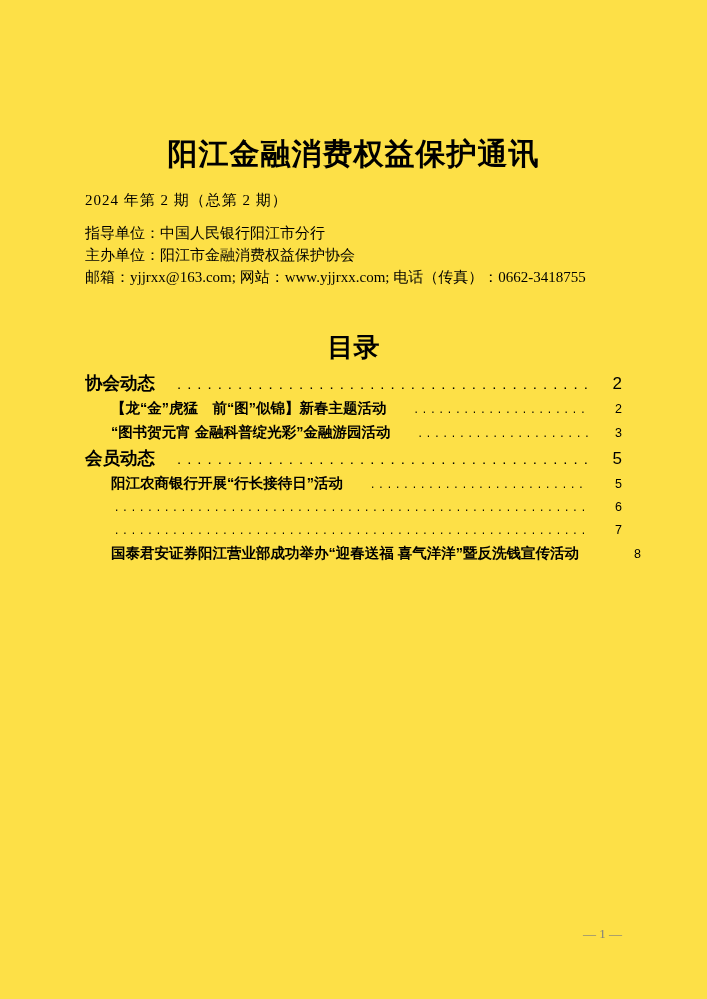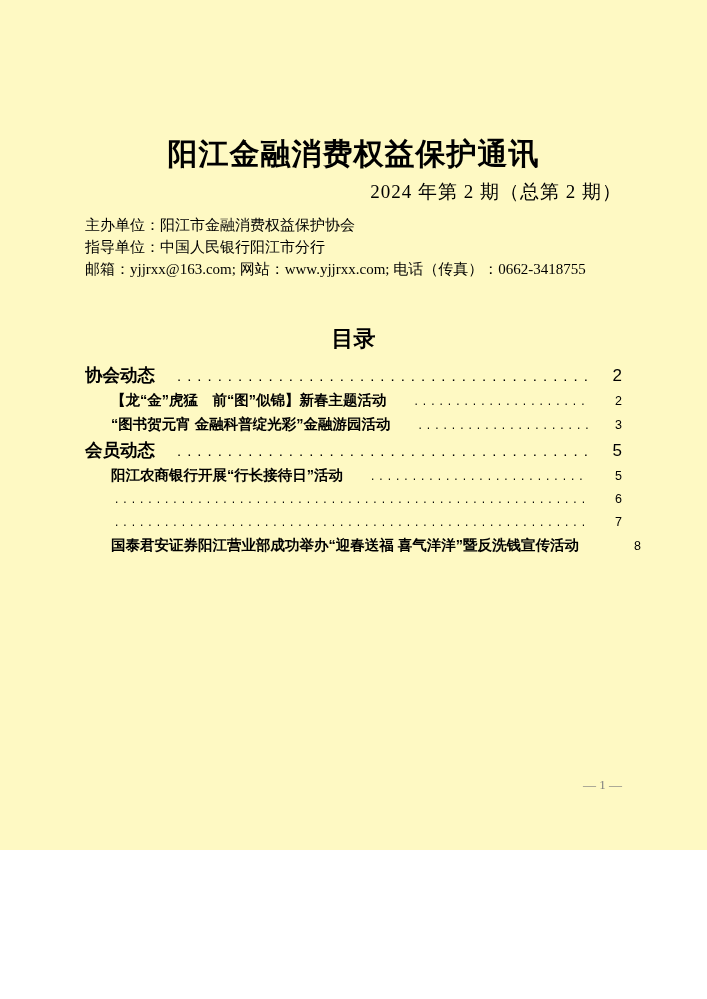--- a/index.html
+++ b/index.html
@@ -3,59 +3,59 @@
 <meta charset="utf-8">
 <style>
   html, body {
     margin: 0;
     padding: 0;
     background: #ffffff;
   }
   .page {
     position: relative;
     width: 707px;
-    height: 850px;
-    background: #fef9c3;
+    height: 999px;
+    background: #fde047;
     color: #000000;
     overflow: hidden;
     font-family: "Liberation Serif", serif;
   }
   .content {
     padding: 0 85px;
   }
   .doc-title {
     margin: 0;
     padding-top: 133px;
     text-align: center;
     font-family: "Liberation Sans", sans-serif;
     font-weight: bold;
     font-size: 30px;
     line-height: 42px;
     letter-spacing: 1px;
   }
   .issue-line {
-    margin-top: 4px;
-    text-align: right;
+    margin-top: 12px;
+    text-align: left;
     font-family: "Liberation Serif", serif;
-    font-size: 19px;
+    font-size: 15px;
     line-height: 26px;
     letter-spacing: 1px;
   }
   .meta-block {
     margin-top: 9px;
     font-family: "Liberation Serif", serif;
     font-size: 15px;
     line-height: 22px;
   }
   .toc-heading {
     margin: 44px 0 8px 0;
     text-align: center;
     font-family: "Liberation Sans", sans-serif;
     font-weight: bold;
-    font-size: 22px;
+    font-size: 26px;
     line-height: 30px;
   }
   .toc-list {
     font-family: "Liberation Sans", sans-serif;
   }
   .toc-row {
     display: flex;
     align-items: baseline;
   }
   .toc-row.level-1 {
@@ -107,22 +107,22 @@
 <body>
 
 <div class="page">
   <div class="content">
 
     <h1 class="doc-title">阳江金融消费权益保护通讯</h1>
 
     <div class="issue-line">2024 年第 2 期（总第 2 期）</div>
 
     <div class="meta-block">
+      <div>指导单位：中国人民银行阳江市分行</div>
       <div>主办单位：阳江市金融消费权益保护协会</div>
-      <div>指导单位：中国人民银行阳江市分行</div>
       <div>邮箱：yjjrxx@163.com; 网站：www.yjjrxx.com; 电话（传真）：0662-3418755</div>
     </div>
 
     <h2 class="toc-heading">目录</h2>
 
     <div class="toc-list">
       <div class="toc-row level-1">
         <span class="toc-text">协会动态</span>
         <span class="toc-dots"></span>
         <span class="toc-page">2</span>

